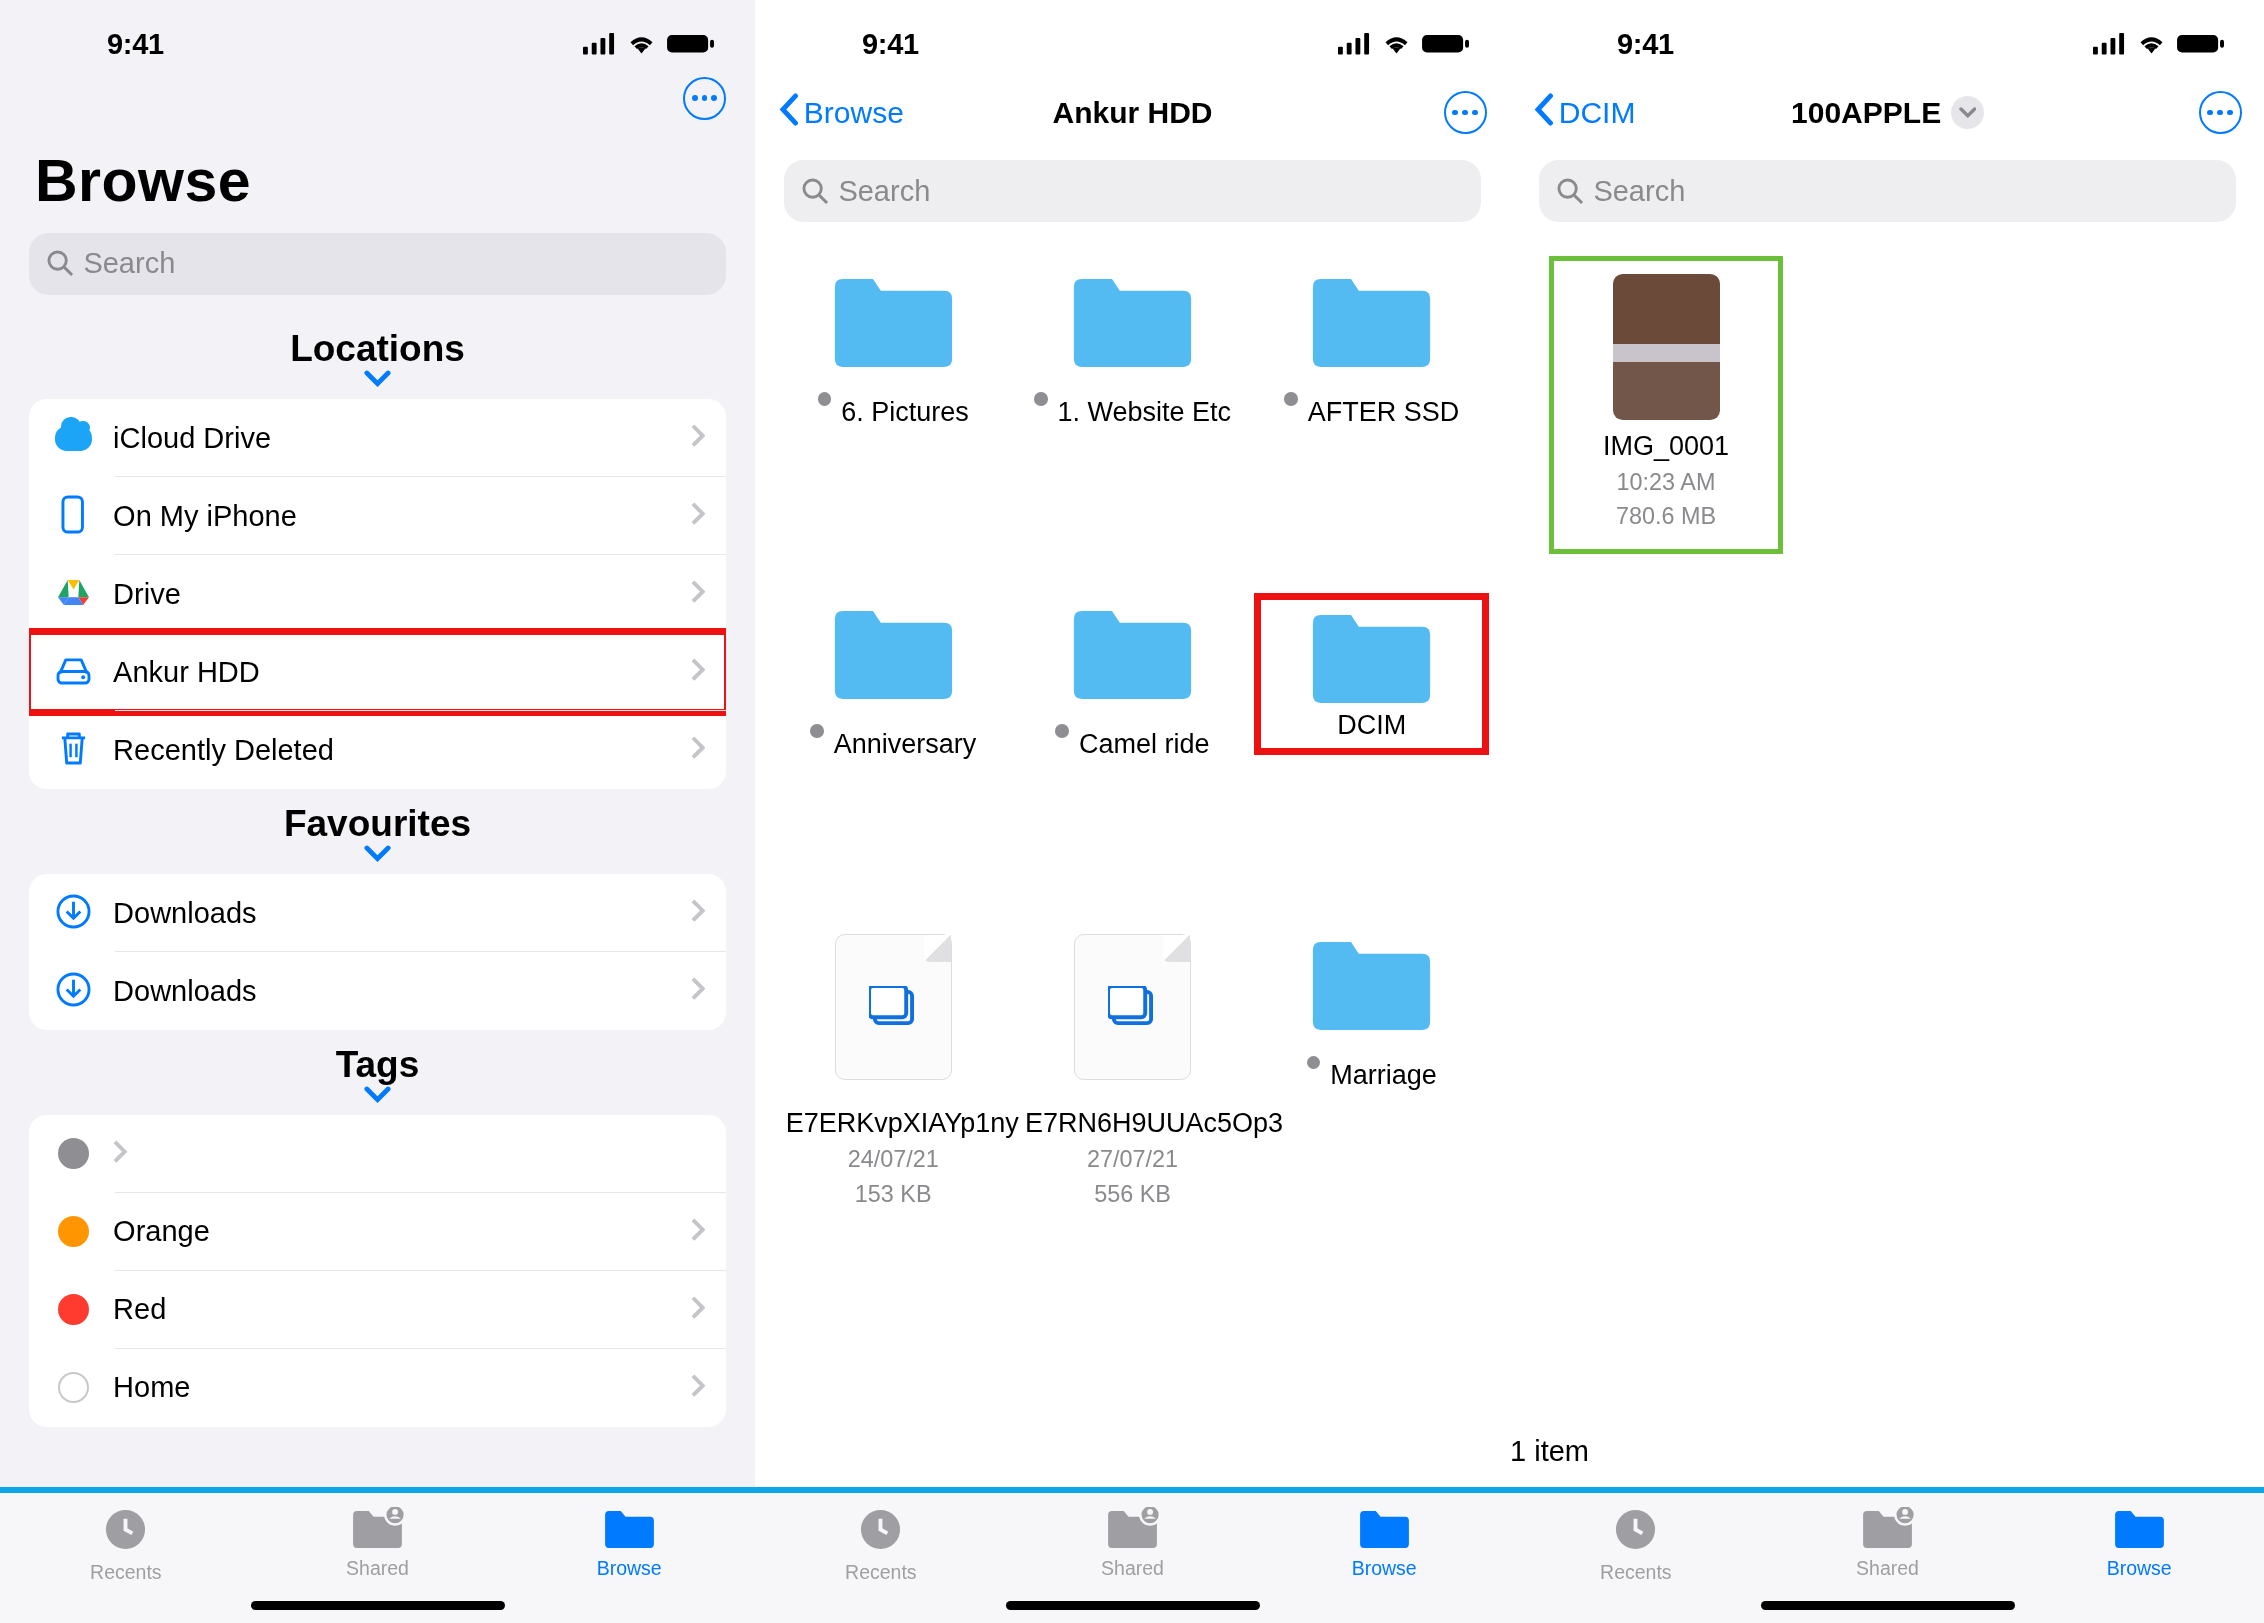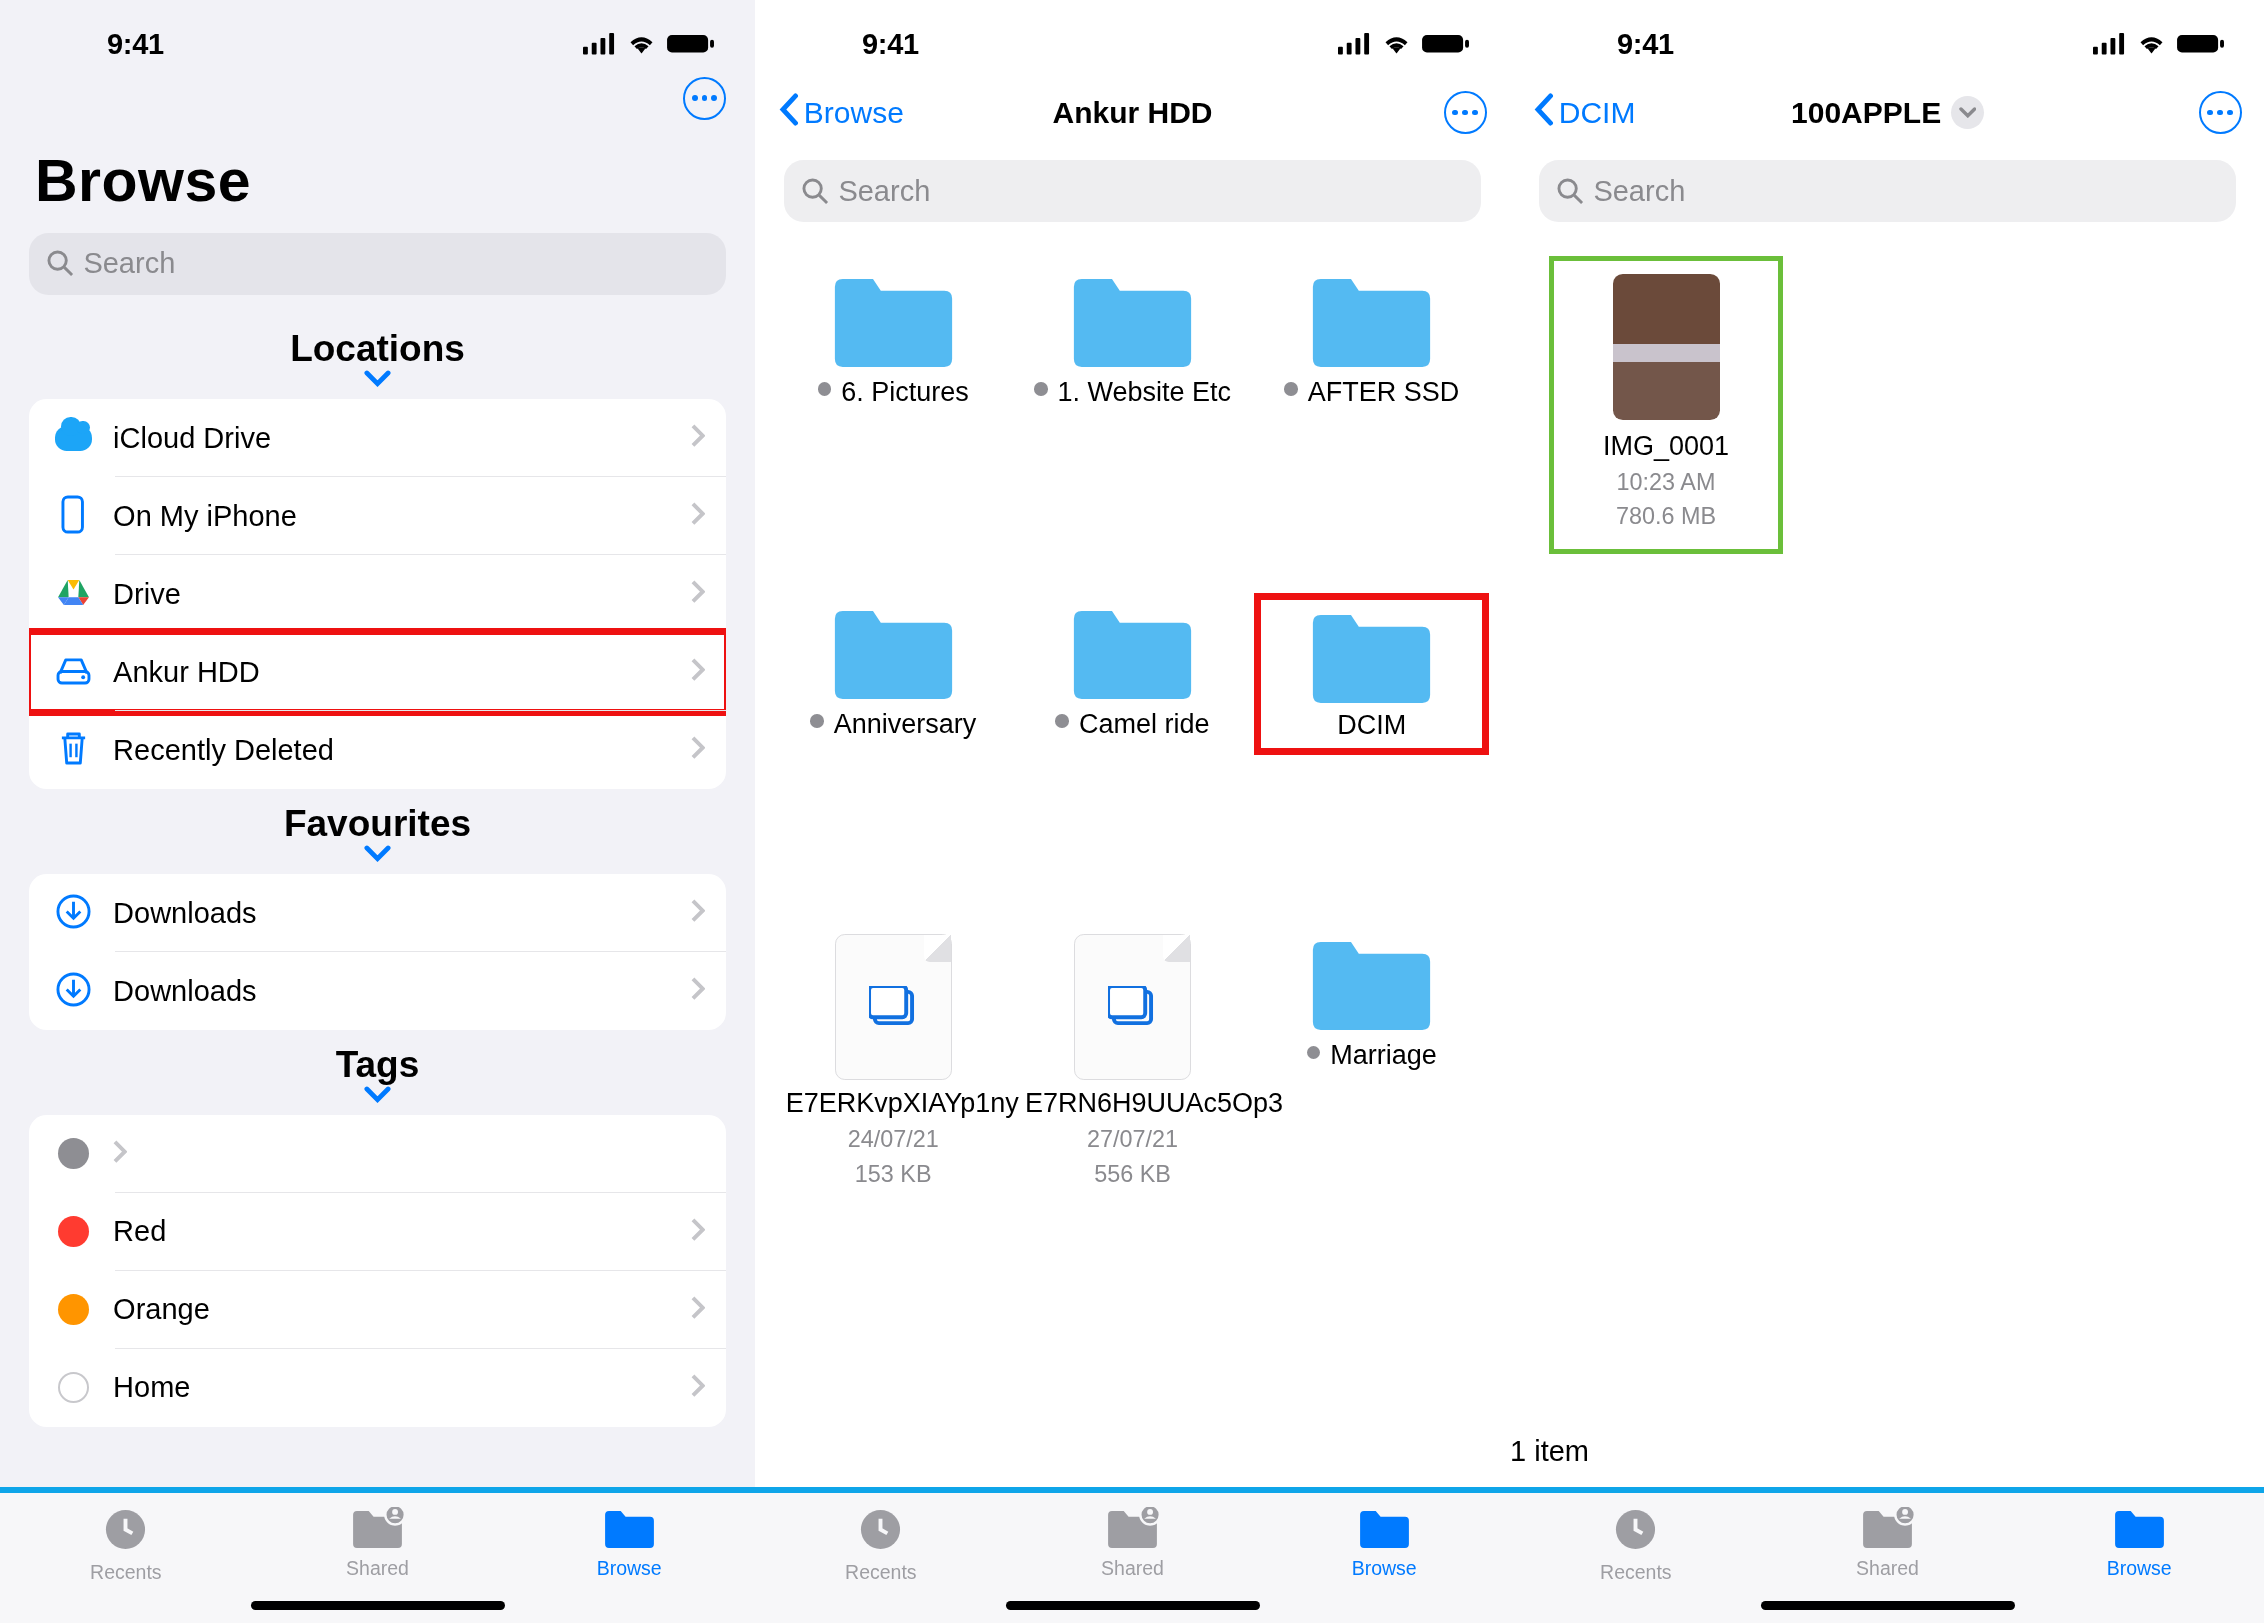--- a/index.html
+++ b/index.html
@@ -37,21 +37,21 @@
 .nav-inline { height: 88px; display: flex; align-items: center; justify-content: space-between; padding: 0 23.4px; }
 .back-btn { display: flex; align-items: center; color: #007aff; font-size: 30px; }
 .back-btn svg { margin-right: 3.9px; }
 .inline-title { position: absolute; left:0; right:0; text-align: center; font-size: 30px; font-weight: 600; }
 .title-wrap { display:flex; align-items:center; justify-content:center; gap:9.8px; }
 .title-chev { width:33px; height:33px; background:#e6e6ea; border-radius:50%; display:flex; align-items:center; justify-content:center; }
 
 .folder-grid { display: grid; grid-template-columns: repeat(3, 1fr); padding: 29px 19.5px 0; gap: 9.8px 2px; }
 .folder-cell { display: flex; flex-direction: column; align-items: center; text-align: center; height: 322px; }
 .folder-svg { width: 127px; height: 98px; }
-.folder-name { font-size: 27px; color: #000; margin-top: 7px; line-height: 1.22; max-width: 215px;}
+.folder-name { font-size: 27px; color: #000; margin-top: 27px; line-height: 1.22; max-width: 215px;}
 .dot-name { display: flex; align-items: center; justify-content: center; gap: 9.8px; }
 .gray-dot { width: 13.7px; height: 13.7px; background: #8e8e93; border-radius: 50%; flex-shrink: 0; }
 .file-meta { color: #8a8a8e; font-size: 23.4px; margin-top: 3.9px; line-height: 1.3; }
 .file-icon { width: 117px; height: 146px; background: #fbfbfb; border: 1px solid #dcdcdf; border-radius: 9.8px; display:flex; align-items:center; justify-content:center; position:relative; }
 .file-corner { position:absolute; top:0; right:0; width:27px; height:27px; background:linear-gradient(135deg,#fff 49%, #e0e0e3 50%); border-bottom-left-radius:5.9px;}
 .dcim-highlight { outline: 7.8px solid #e11; outline-offset: 3.9px; padding: 3.9px 7.8px; width: 215px;}
 
 .file-grid3 { padding: 13.7px 39px 0; }
 .file-cell3 { display: flex; flex-direction: column; align-items: center; width: 234px; border: 5.9px solid #6bbf3a; padding: 13.7px 3.9px 17.6px; }
 .thumb { width: 107px; height: 146px; border-radius: 9.8px; background: linear-gradient(#6b4a3a 0%, #6b4a3a 48%, #c9c3cc 48%, #c9c3cc 60%, #73564a 60%, #73564a 100%); }
@@ -243,33 +243,33 @@
       <div class="icon-slot">
           <span class="tag-dot" style="background:#8e8e93"></span>
         </div>
       <span class="chev"><svg width="13.7" height="23.4" viewBox="0 0 14 24">
             <polyline points="2,2 12,12 2,22" stroke="#c5c5c9" stroke-width="4" fill="none"></polyline>
           </svg></span>
       <div class="list-sep"></div>
     </div>
     <div class="list-row">
       <div class="icon-slot">
+          <span class="tag-dot" style="background:#ff9500"></span>
+        </div>
+      <span class="label">Orange</span>
+      <span class="chev"><svg width="13.7" height="23.4" viewBox="0 0 14 24">
+            <polyline points="2,2 12,12 2,22" stroke="#c5c5c9" stroke-width="4" fill="none"></polyline>
+          </svg></span>
+      <div class="list-sep"></div>
+    </div>
+    <div class="list-row">
+      <div class="icon-slot">
           <span class="tag-dot" style="background:#ff3b30"></span>
         </div>
       <span class="label">Red</span>
-      <span class="chev"><svg width="13.7" height="23.4" viewBox="0 0 14 24">
-            <polyline points="2,2 12,12 2,22" stroke="#c5c5c9" stroke-width="4" fill="none"></polyline>
-          </svg></span>
-      <div class="list-sep"></div>
-    </div>
-    <div class="list-row">
-      <div class="icon-slot">
-          <span class="tag-dot" style="background:#ff9500"></span>
-        </div>
-      <span class="label">Orange</span>
       <span class="chev"><svg width="13.7" height="23.4" viewBox="0 0 14 24">
             <polyline points="2,2 12,12 2,22" stroke="#c5c5c9" stroke-width="4" fill="none"></polyline>
           </svg></span>
       <div class="list-sep"></div>
     </div>
     <div class="list-row">
       <div class="icon-slot">
           <span class="tag-outline"></span>
         </div>
       <span class="label">Home</span>

